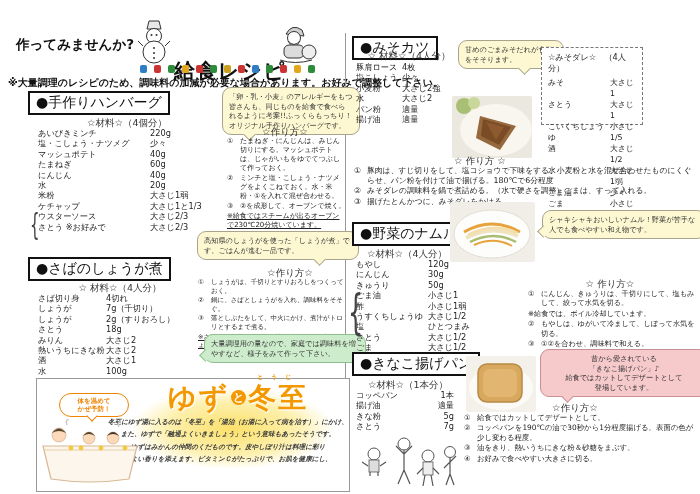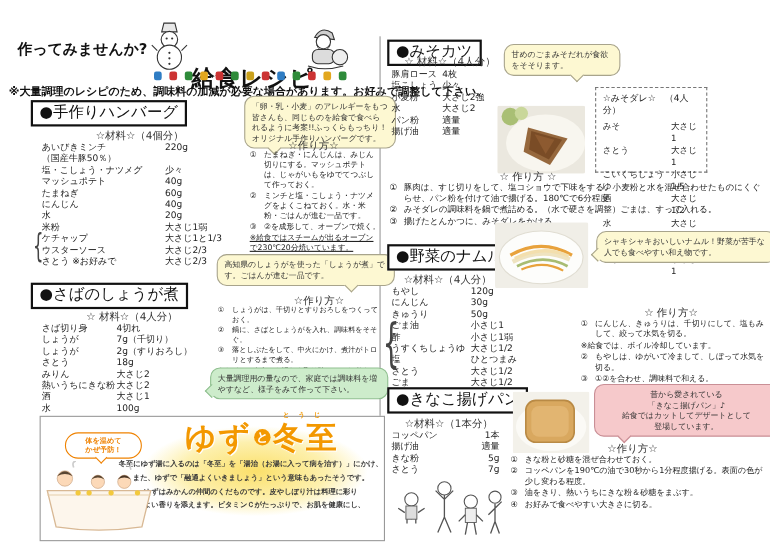--- a/index.html
+++ b/index.html
@@ -52,37 +52,37 @@
   .tail-b::after{border-right-width:1px;border-bottom-width:1px;bottom:-4.5px;left:22px;}
   .tail-br::after{border-right-width:1px;border-bottom-width:1px;bottom:-4.5px;right:34px;}
   .tail-l::after{border-left-width:1px;border-bottom-width:1px;left:-4.5px;top:16px;}
   .green{background:#cdeccb;border-color:#8fbf8f;}
   .pink{background:#f6c9cb;border-color:#c98f96;text-align:center;}
   
   .photo{position:absolute;border-radius:2px;overflow:hidden;}
   .photo svg{display:block;}
   
   .tare-box{position:absolute;left:541px;top:47px;width:102px;height:78px;border:1.5px dashed #777;
-    background:#fff;padding:4px 6px;box-sizing:border-box;margin-top:32px;}
+    background:#fff;padding:4px 6px;box-sizing:border-box;}
   .tare-head{font-size:8.2px;margin-bottom:3px;color:#222;}
   .tare-box .ing-row{line-height:11px;font-size:7.8px;}
   
   .yuzu-box{position:absolute;left:36px;top:378px;width:312px;height:112px;border:1.5px solid #999;background:#fff;}
   .yuzu-glow{position:absolute;left:64px;top:-2px;width:252px;height:114px;
     background:radial-gradient(ellipse 52% 46% at 52% 45%, #fbe06a 0%, #fdf0ae 50%, rgba(255,255,255,0) 78%);}
   .yuzu-title{position:absolute;left:96px;top:0px;width:210px;text-align:center;font-weight:bold;color:#f39800;}
   .yz-main{font-size:28px;letter-spacing:2px;text-shadow:0 0 2px #fff,1px 1px 0 #fff;}
   .yz-conj{display:inline-block;width:15px;height:15px;line-height:15px;border-radius:50%;
     background:#f39800;color:#fff;font-size:11px;vertical-align:6px;margin:0 2px;text-shadow:none;}
   .yz-sub{position:relative;display:inline-block;font-size:28px;letter-spacing:2px;text-shadow:0 0 2px #fff,1px 1px 0 #fff;}
   .yz-ruby{position:absolute;top:-6px;left:0;right:0;font-size:6px;letter-spacing:8px;text-align:center;
     color:#f39800;text-shadow:none;font-weight:bold;}
   .yuzu-text{position:absolute;left:66px;top:37px;width:250px;font-size:6.6px;line-height:12.4px;
     text-align:center;color:#3a3a3a;font-weight:bold;}
-  .yline{display:block;}
+  .yline{display:block;font-style:italic;}
   .bath{position:absolute;left:2px;top:14px;width:102px;height:96px;}
   .bath-bubble{position:absolute;left:20px;top:0;width:64px;border:1.5px solid #ef8200;border-radius:12px;
     background:#fff;color:#ef8200;font-weight:bold;font-size:6.5px;line-height:8px;text-align:center;
     padding:3px 2px;white-space:pre-line;}
   .bath-bubble::after{content:"";position:absolute;bottom:-4px;left:28px;width:7px;height:7px;background:#fff;
     border-right:1.5px solid #ef8200;border-bottom:1.5px solid #ef8200;transform:rotate(45deg);}
 </style>
 </head>
 <body>
 
@@ -125,24 +125,20 @@
 <div class="mat-head" style="left:42px;top:117px;width:170px">☆材料☆（4個分）</div>
 
 <div class="ing-wrap ings-ham" style="left:38px;top:128px;width:180px">
   <div>
 
   <div class="ing-row">
       <span class="ing-name">あいびきミンチ</span>
       <span class="ing-amount">220g</span>
     </div>
       <div class="ing-row">
-      <span class="ing-name">（国産牛豚50％）</span>
-      <span class="ing-amount"></span>
-    </div>
-      <div class="ing-row">
       <span class="ing-name">塩・こしょう・ナツメグ</span>
       <span class="ing-amount">少々</span>
     </div>
       <div class="ing-row">
       <span class="ing-name">マッシュポテト</span>
       <span class="ing-amount">40g</span>
     </div>
       <div class="ing-row">
       <span class="ing-name">たまねぎ</span>
       <span class="ing-amount">60g</span>
@@ -178,21 +174,21 @@
 <div class="mat-head" style="left:235px;top:126px;width:100px">☆作り方☆</div>
 <div class="steps" style="left:227px;top:137px;width:119px;font-size:7px;line-height:9px">
   <div>
 
   <div class="step">
       <span class="step-no">①</span>
       <span class="step-text">たまねぎ・にんじんは、みじん切りにする。マッシュポテトは、じゃがいもをゆでてつぶして作っておく。</span>
     </div>
       <div class="step">
       <span class="step-no">②</span>
-      <span class="step-text">ミンチと塩・こしょう・ナツメグをよくこねておく。水・米粉・ごはんが進む一品です。</span>
+      <span class="step-text">ミンチと塩・こしょう・ナツメグをよくこねておく。水・米粉・①を入れて混ぜ合わせる。</span>
     </div>
       <div class="step">
       <span class="step-no">③</span>
       <span class="step-text">②を成形して、オーブンで焼く。</span>
     </div>
       <div class="step note-row u">
       
       <span class="step-text">※給食ではスチームが出るオーブンで230℃20分焼いています。</span>
     </div>
       <div class="step">
@@ -259,21 +255,21 @@
       <div class="step">
       <span class="step-no">③</span>
       <span class="step-text">落としぶたをして、中火にかけ、煮汁がトロリとするまで煮る。</span>
     </div>
       <div class="step note-row u">
       
       <span class="step-text">※さばは、血合いや汚れを取り除いてから煮ましょう。</span>
     </div>
     </div>
 </div>
-<div class="bubble green tail-l" style="left:191px;top:334px;width:148px">大量調理用の量なので、家庭では調味料を増やすなど、様子をみて作って下さい。</div>
+<div class="bubble green tail-l" style="left:204px;top:334px;width:148px">大量調理用の量なので、家庭では調味料を増やすなど、様子をみて作って下さい。</div>
 
 <div class="yuzu-box">
   <div class="yuzu-glow"></div>
   <div class="yuzu-title">
     <span class="yz-main">ゆず</span><span class="yz-conj">と</span><span class="yz-sub"><span>冬至</span><span class="yz-ruby">とうじ</span></span>
   </div>
   <div class="yuzu-text">
 
   <span class="yline">冬至にゆず湯に入るのは「冬至」を「湯治（お湯に入って病を治す）」にかけ、</span>
       <span class="yline">また、ゆずで「融通よくいきましょう」という意味もあったそうです。</span>
@@ -538,21 +534,21 @@
   <circle cx="90" cy="20" r="5.5" fill="#fff" stroke="#555" stroke-width="1"></circle>
   <path d="M90 26 L90 42 M90 30 L84 36 M90 30 L96 24 M90 42 L86 53 M90 42 L94 53" stroke="#555" stroke-width="1.2" fill="none"></path>
 </svg>
 
 <div class="mat-head" style="left:525px;top:402px;width:100px">☆作り方☆</div>
 <div class="steps" style="left:464px;top:413px;width:234px;font-size:7.4px;line-height:9.4px">
   <div>
 
   <div class="step">
       <span class="step-no">①</span>
-      <span class="step-text">きな粉と砂糖を混ぜ合わせておく。</span>
+      <span class="step-text">給食ではカットしてデザートとして。</span>
     </div>
       <div class="step">
       <span class="step-no">②</span>
       <span class="step-text">コッペパンを190℃の油で30秒から1分程度揚げる。表面の色が少し変わる程度。</span>
     </div>
       <div class="step">
       <span class="step-no">③</span>
       <span class="step-text">油をきり、熱いうちにきな粉＆砂糖をまぶす。</span>
     </div>
       <div class="step">

